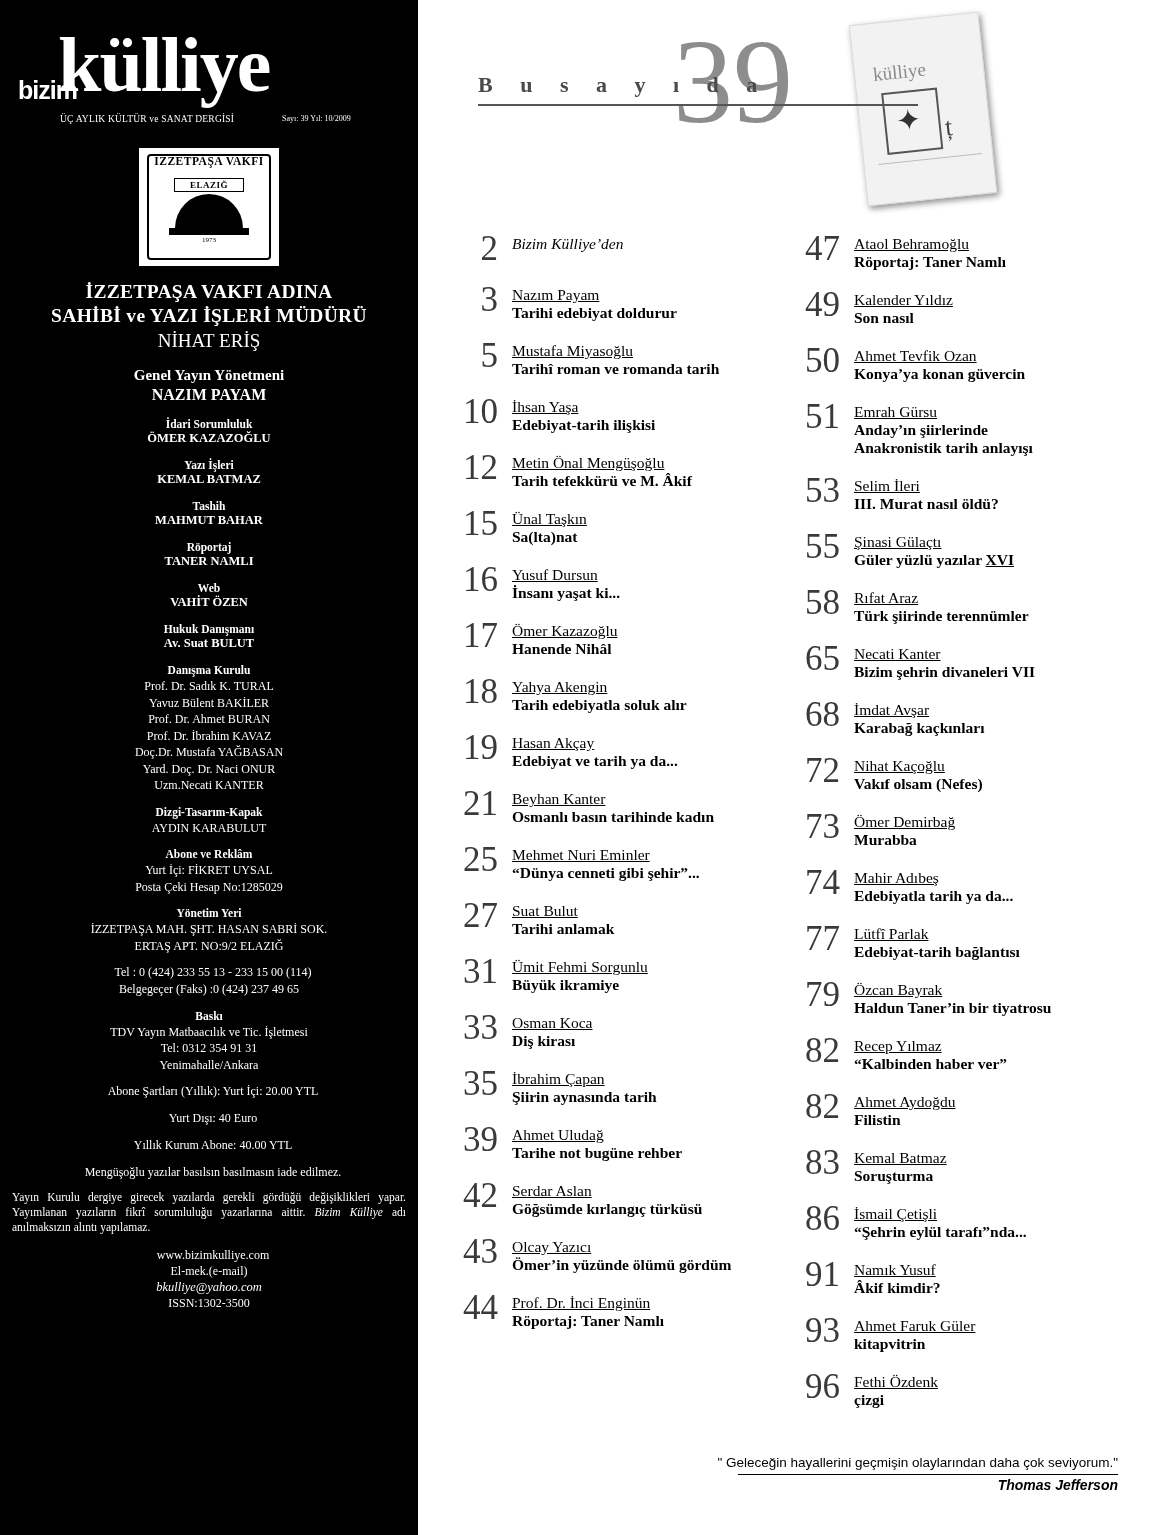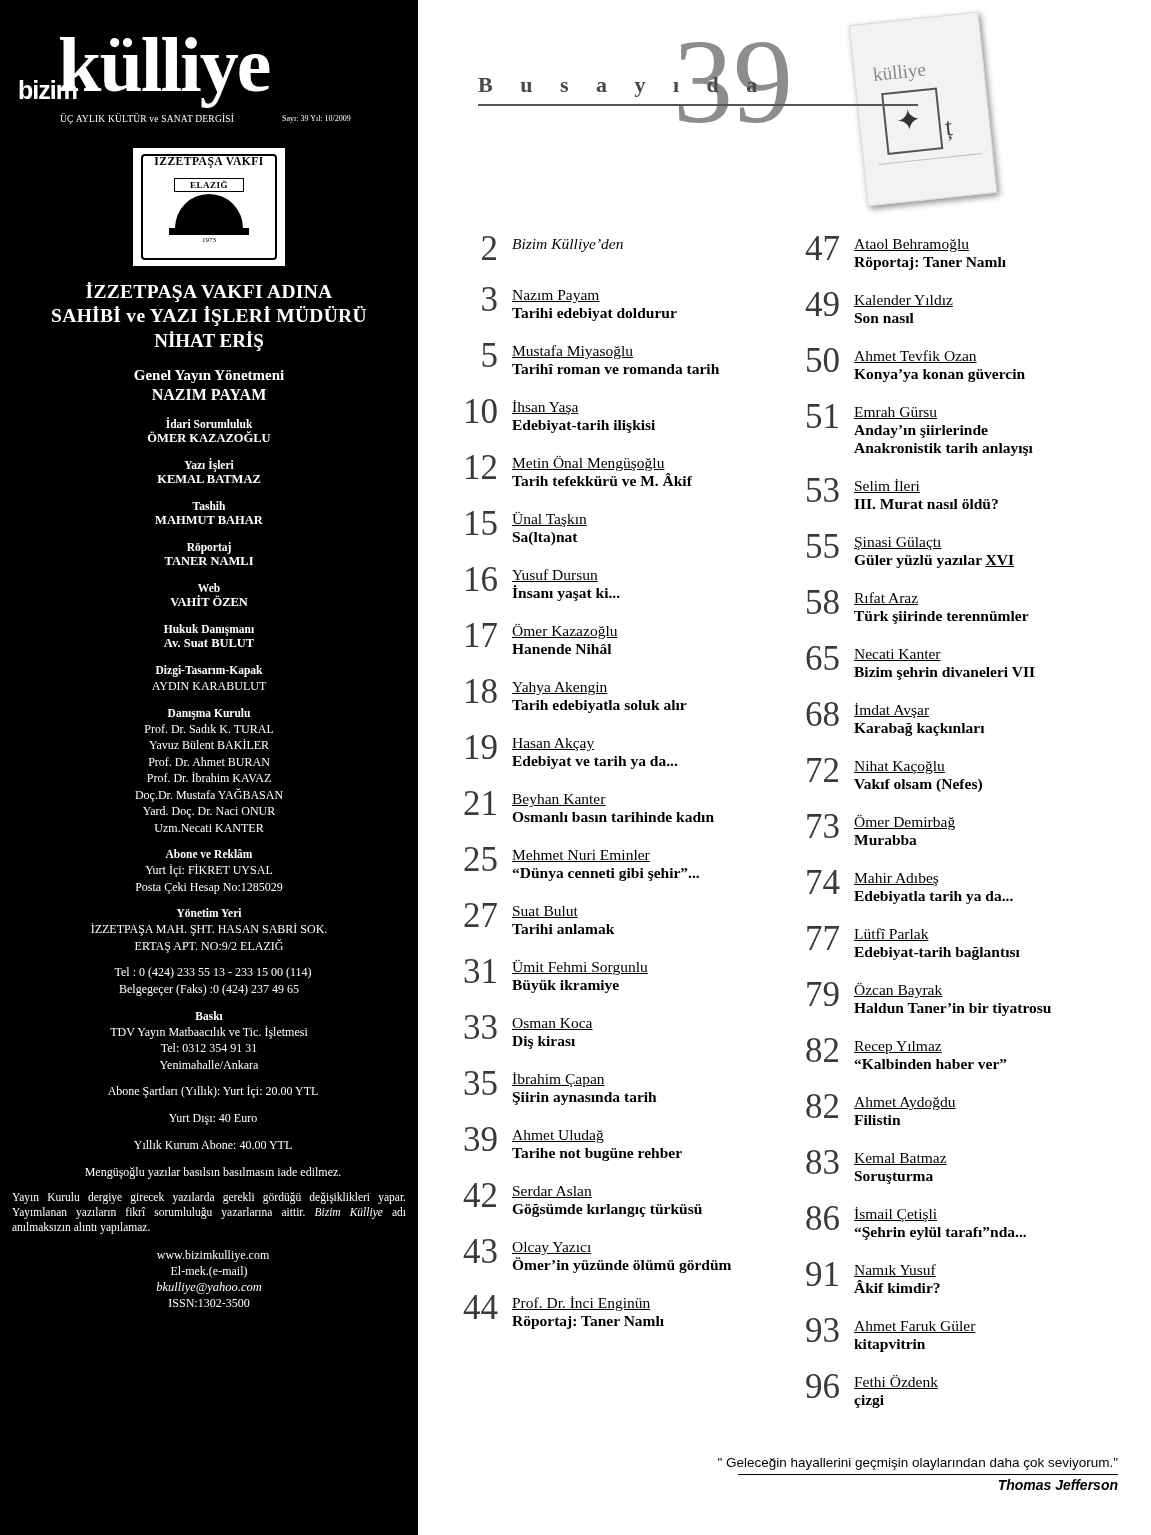--- a/index.html
+++ b/index.html
@@ -25,21 +25,21 @@
   .logo-sub{
     position:absolute;left:60px;top:96px;font-size:9.5px;letter-spacing:.2px;
     font-family:"Liberation Serif", serif;
   }
   .logo-issue{
     position:absolute;left:282px;top:96px;font-size:8px;
     font-family:"Liberation Serif", serif;
   }
   
   .seal{
-    position:relative;margin:10px auto 0;width:152px;height:118px;
+    position:relative;margin:10px auto 0;width:140px;height:118px;
     background:#ffffff;
   }
   .seal .seal-inner{
     position:absolute;left:8px;top:6px;right:8px;bottom:6px;
     border:2px solid #000;border-radius:4px;
   }
   .seal .arc-text{
     position:absolute;left:0;right:0;top:7px;text-align:center;
     color:#000;font-size:11.5px;font-weight:bold;letter-spacing:.5px;
     font-family:"Liberation Serif", serif;
@@ -56,21 +56,21 @@
   .seal .base{
     position:absolute;left:50%;margin-left:-40px;top:80px;width:80px;height:7px;background:#000;
   }
   .seal .year{
     position:absolute;left:0;right:0;top:88px;text-align:center;color:#000;font-size:7px;
   }
   .mast-block{margin-top:14px;}
   .mast-title{
     font-size:19.5px;font-weight:bold;line-height:24px;letter-spacing:.3px;
   }
-  .mast-name{font-size:19px;font-weight:bold;margin-top:2px;}
+  .mast-name{font-size:19px;font-weight:normal;margin-top:2px;}
   .sec{margin-top:14px;}
   .sec .role{font-size:15px;font-weight:bold;line-height:19px;}
   .sec .person{font-size:16px;font-weight:bold;line-height:20px;}
   .small-sec{margin-top:12px;}
   .small-sec .role{font-size:11.5px;font-weight:bold;line-height:14px;}
   .small-sec .person{font-size:12.5px;font-weight:bold;line-height:15px;}
   .list{font-size:12px;line-height:14.5px;margin-top:2px;}
   .para{font-size:12px;line-height:15px;margin-top:12px;padding-left:8px;}
   .just{font-size:11.5px;line-height:15px;text-align:justify;margin:10px 12px 0 12px;}
   .just i{font-style:italic;}
@@ -185,36 +185,36 @@
   <div class="small-sec">
     <div class="role">Web</div>
     <div class="person">VAHİT ÖZEN</div>
   </div>
   <div class="small-sec">
     <div class="role">Hukuk Danışmanı</div>
     <div class="person">Av. Suat BULUT</div>
   </div>
 
   <div class="small-sec">
-    <div class="role">Dizgi-Tasarım-Kapak</div>
-    <div class="list">AYDIN KARABULUT</div>
-  </div>
-
-  <div class="small-sec">
     <div class="role">Danışma Kurulu</div>
     <div class="list">Prof. Dr. Sadık K. TURAL</div>
     <div class="list">Yavuz Bülent BAKİLER</div>
     <div class="list">Prof. Dr. Ahmet BURAN</div>
     <div class="list">Prof. Dr. İbrahim KAVAZ</div>
     <div class="list">Doç.Dr. Mustafa YAĞBASAN</div>
     <div class="list">Yard. Doç. Dr. Naci ONUR</div>
     <div class="list">Uzm.Necati KANTER</div>
   </div>
 
   <div class="small-sec">
+    <div class="role">Dizgi-Tasarım-Kapak</div>
+    <div class="list">AYDIN KARABULUT</div>
+  </div>
+
+  <div class="small-sec">
     <div class="role">Abone ve Reklâm</div>
     <div class="list">Yurt İçi: FİKRET UYSAL</div>
     <div class="list">Posta Çeki Hesap No:1285029</div>
   </div>
 
   <div class="small-sec">
     <div class="role">Yönetim Yeri</div>
     <div class="list">İZZETPAŞA MAH. ŞHT. HASAN SABRİ SOK.</div>
     <div class="list">ERTAŞ APT. NO:9/2          ELAZIĞ</div>
   </div>

